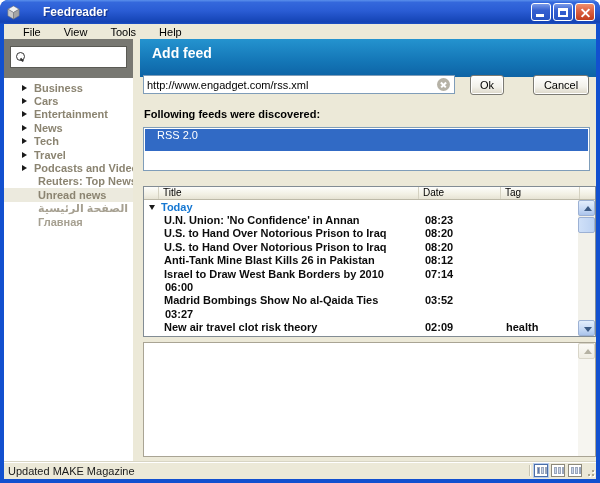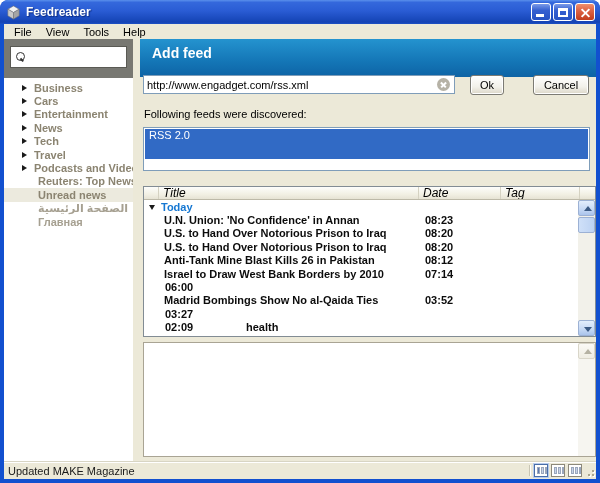--- a/index.html
+++ b/index.html
@@ -4,37 +4,37 @@
 <style>
   * { margin:0; padding:0; box-sizing:border-box; }
   html,body { width:600px; height:483px; font-family:"Liberation Sans","DejaVu Sans",sans-serif; }
   .window { position:relative; width:600px; height:483px; background:#1250cf; border-radius:8px 8px 0 0; overflow:hidden; }
 
   
   .titlebar { position:absolute; top:0; left:0; right:0; height:24px;
     background:linear-gradient(180deg,#5a90ec 0%,#3468dc 10%,#2a5cd4 45%,#1443b4 92%,#1c50c4 100%);
     border-radius:8px 8px 0 0; display:flex; align-items:center; }
   .app-icon { width:15px; height:15px; margin-left:6px; }
-  .title-text { color:#fff; font-weight:bold; font-size:12px; margin-left:5px; text-shadow:1px 1px 1px #0a2a80; }
+  .title-text { color:#fff; font-weight:bold; font-size:12px; margin-left:22px; text-shadow:1px 1px 1px #0a2a80; }
   .win-btns { position:absolute; right:5px; top:3px; display:flex; gap:2px; }
   .wbtn { width:20px; height:18px; border:1px solid #fff; border-radius:3px; position:relative;
     background:linear-gradient(180deg,#7a9ae8 0%,#3560d0 40%,#2652c4 100%); }
   .wbtn.close { background:linear-gradient(180deg,#f0906e 0%,#dd6547 40%,#c33d1c 100%); }
   .glyph-min { position:absolute; left:4px; bottom:3px; width:8px; height:3px; background:#fff; }
   .glyph-max { position:absolute; left:4px; top:4px; width:10px; height:9px; border:2px solid #fff; border-top-width:3px; }
   .glyph-x { position:absolute; inset:0; }
   .glyph-x::before,.glyph-x::after { content:""; position:absolute; left:4px; top:8px; width:11px; height:2px; background:#fff; }
   .glyph-x::before { transform:rotate(45deg); }
   .glyph-x::after { transform:rotate(-45deg); }
 
   
   .frame { position:absolute; top:24px; left:4px; right:4px; bottom:4px; background:#ece9d8; }
 
   .menubar { position:absolute; top:0; left:0; right:0; height:15px; display:flex; align-items:center; padding-left:3px; }
-  .menu-item { font-size:11px; color:#000; padding:0 7px; cursor:default; }
+  .menu-item { font-size:11px; color:#000; padding:0 7px; cursor:default;margin-left:9px; }
 
   
   .sidebar { position:absolute; left:0; top:15px; width:129px; bottom:18px; background:#fff; }
   .sidebar-head { position:absolute; top:0; left:0; right:0; height:39px; background:#787872; }
   .search-box { position:absolute; left:6px; top:7px; width:117px; height:22px; background:#fff; border:1px solid #5a5a54; display:flex; align-items:center; }
   .mag { position:relative; width:12px; height:12px; margin-left:4px; }
   .mag::before { content:""; position:absolute; left:1px; top:1px; width:7px; height:7px; border:1.5px solid #333; border-radius:50%; }
   .mag::after { content:""; position:absolute; left:5px; top:8px; width:4px; height:1.5px; background:#333; transform:rotate(45deg); }
   .search-input { flex:1; border:none; outline:none; height:16px; font-size:11px; min-width:0; }
   .tree { position:absolute; top:39px; left:0; right:0; bottom:0; background:#fff; padding-top:3px; }
@@ -58,30 +58,30 @@
   .url-input { position:absolute; left:3px; top:36px; width:312px; height:19px; background:#fff; border:1px solid #7f9db9; font-size:11px; padding:0 18px 0 3px; outline:none; }
   .clear-btn { position:absolute; left:297px; top:39px; width:13px; height:13px; border-radius:50%; background:#b6b2a6; }
   .clear-btn::before,.clear-btn::after { content:""; position:absolute; left:3px; top:5.5px; width:7px; height:1.6px; background:#fff; }
   .clear-btn::before { transform:rotate(45deg); }
   .clear-btn::after { transform:rotate(-45deg); }
   .xp-btn { position:absolute; top:36px; height:20px; border:1px solid #7c7b74; border-radius:3px; font-size:11px; color:#000;
     background:linear-gradient(180deg,#ffffff 0%,#f2f1ea 60%,#dcd7c8 100%); box-shadow:inset 0 0 0 1px #fff; text-align:center; line-height:18px; cursor:default; }
   .btn-ok { left:330px; width:34px; }
   .btn-cancel { left:393px; width:56px; }
 
-  .disc-label { position:absolute; left:4px; top:69px; font-size:11px; font-weight:normal; color:#000; }
+  .disc-label { position:absolute; left:4px; top:69px; font-size:11px; font-weight:bold; color:#000; }
   .feed-listbox { position:absolute; left:3px; top:88px; width:447px; height:44px; background:#fff; border:1px solid #7f9db9; }
-  .feed-item { height:30px; font-size:11px; line-height:13px; padding-left:4px; margin:1px; }
+  .feed-item { height:22px; font-size:11px; line-height:13px; padding-left:12px; margin:1px; }
   .feed-item.sel { background:#316ac5; color:#fff; }
 
   
   .ntable { position:absolute; left:3px; top:147px; width:453px; height:151px; background:#fff; border:1px solid #828c94; }
   .thead { position:absolute; top:0; left:0; right:0; height:13px; display:flex;
     background:linear-gradient(180deg,#fdfdfb 0%,#f2f0e4 60%,#e6e3d4 100%); border-bottom:1px solid #bdb9a8; }
-  .th { font-size:12px; color:#000; line-height:12px; padding-left:4px; border-right:1px solid #d5d2c2; overflow:hidden;font-style:italic; }
+  .th { font-size:10px; color:#000; line-height:12px; padding-left:4px; border-right:1px solid #d5d2c2; overflow:hidden; }
   .th.c0 { width:15px; } .th.ct { width:260px; } .th.cd { width:82px; } .th.cg { width:79px; } .th.cf { flex:1; border-right:none; }
   .tbody { position:absolute; top:13px; left:0; right:17px; bottom:0; overflow:hidden; }
   .trow { height:13.4px; display:flex; align-items:center; font-size:11px; font-weight:bold; color:#0c0c0c; white-space:nowrap; }
   .td0 { width:15px; flex:none; display:flex; justify-content:center; }
   .tdt { width:260px; flex:none; padding-left:5px; overflow:hidden; }
   .tdd { width:82px; flex:none; padding-left:6px; }
   .tdg { flex:1; padding-left:5px; overflow:hidden; }
   .trow.group .tdt { color:#1577d2; padding-left:2px; }
   .tri-down { width:0; height:0; border-top:5px solid #1a1a1a; border-left:3.5px solid transparent; border-right:3.5px solid transparent; margin-top:1px; }
 
@@ -277,20 +277,21 @@
             <span class="tdd">03:52</span>
             <span class="tdg"></span>
           </div>
           <div class="trow">
             <span class="td0"></span>
             <span class="tdd">03:27</span>
             <span class="tdg"></span>
           </div>
           <div class="trow">
             <span class="td0"></span>
+            <span class="tdt">New air travel clot risk theory</span>
             <span class="tdd">02:09</span>
             <span class="tdg">health</span>
           </div>
         </div>
         <div class="vscroll">
           <div class="sb-btn up">
               <span class="arr-up"></span>
             </div>
           <div class="sb-thumb"></div>
           <div class="sb-btn down">

